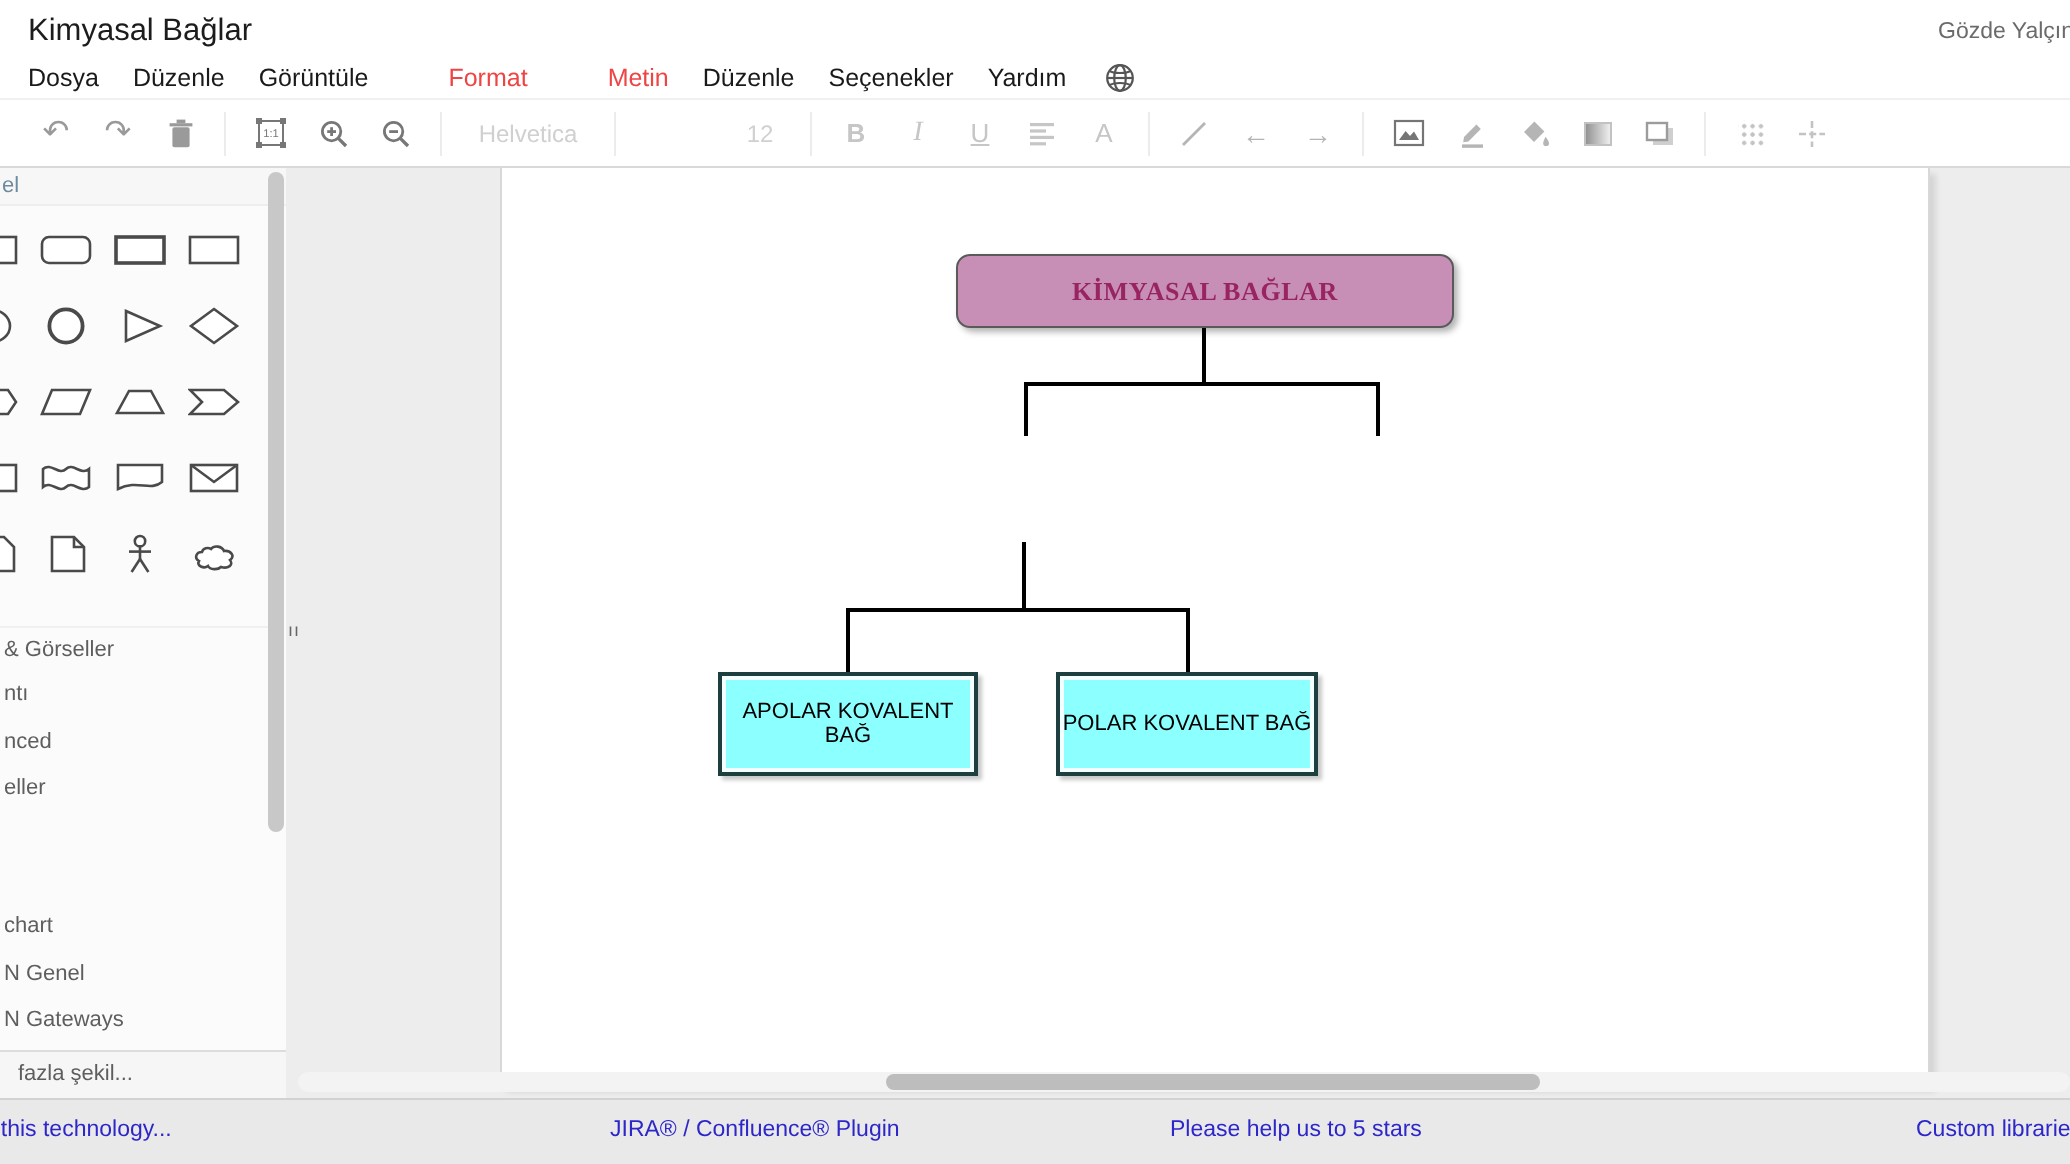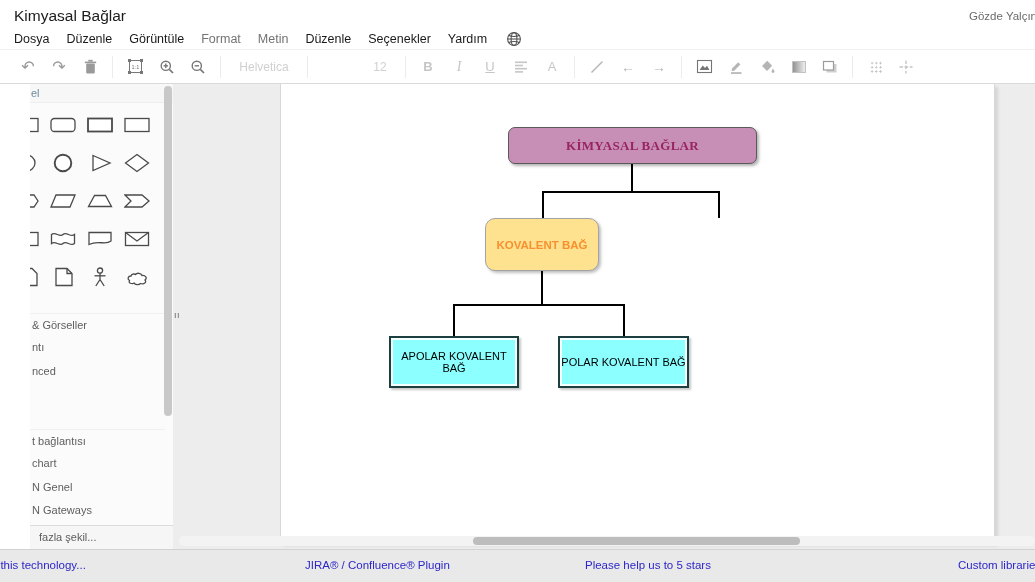--- a/index.html
+++ b/index.html
@@ -7,42 +7,42 @@
   body { font-family:"Liberation Sans", sans-serif; background:#fff; }
   .app { position:relative; width:1035px; height:582px; overflow:hidden; background:#fff; }
 
   
   .titlebar { position:absolute; top:0; left:0; right:0; height:28px; background:#fff; }
   .doc-title { position:absolute; left:14px; top:7px; font-size:15.5px; color:#1c1c1c; }
   .user-name { position:absolute; right:-2px; top:10px; font-size:11.5px; color:#6b6b6b; white-space:nowrap; }
 
   .menubar { position:absolute; top:28px; left:0; right:0; height:21px; display:flex; align-items:center; padding-left:14px; gap:17px; }
   .menu-item { font-size:12.5px; color:#1a1a1a; cursor:default; white-space:nowrap; }
-  .menu-item.disabled { color:#737373; }
+  .menu-item.disabled { color:#ef4444;margin-left:23px; }
   .globe { display:flex; align-items:center; margin-left:2px; }
 
   
   .toolbar { position:absolute; top:49px; left:0; right:0; height:35px; background:#fff;
              border-top:1px solid #f0f0f0; border-bottom:1px solid #d9d9d9;
              display:flex; align-items:center; padding-left:20px; }
   .tgroup { display:flex; align-items:center; gap:15px; padding:0 14px; height:22px; border-right:1px solid #ececec; }
   .tgroup:first-child { padding-left:0; }
   .tgroup:last-child { border-right:none; }
   .tbtn { display:flex; align-items:center; justify-content:center; min-width:16px; height:18px; cursor:default; }
   .glyph { font-size:16px; line-height:16px; color:#9a9a9a; }
   .letter { font-size:13px; color:#c6c6c6; font-weight:bold; }
   .letter.it { font-style:italic; font-weight:normal; font-family:"Liberation Serif", serif; font-size:14px; }
   .letter.un { text-decoration:underline; font-weight:normal; }
   .arrow { font-size:14px; color:#b5b5b5; }
   .fontname { font-size:12px; color:#d0d0d0; width:58px; text-align:left; }
   .fontsize { font-size:12px; color:#d0d0d0; width:22px; text-align:center;margin-left:47px; }
   .grid-icon { width:13px; height:13px; background-image: radial-gradient(#c3c3c3 1px, transparent 1.1px); background-size:4.2px 4.2px; background-position:1px 1px; }
 
   
-  .main { position:absolute; top:84px; left:0; right:0; bottom:33px;margin-left:30px; }
+  .main { position:absolute; top:84px; left:0; right:0; bottom:33px; }
 
   .sidebar { position:absolute; left:0; top:0; width:143px; height:100%; background:#fbfbfb; overflow:hidden; }
   .sb-header { position:relative; height:19px; border-bottom:1px solid #eeeeee; background:#f7f7f7; }
   .sb-header span { position:absolute; left:1px; top:3px; font-size:11px; color:#6d8aa0; }
   .shape-grid { position:absolute; top:22px; left:0; width:143px; }
   .shape-row { display:flex; gap:11px; margin-left:-17px; height:38px; align-items:center; }
   .shape-cell { width:26px; height:20px; flex:0 0 26px; display:flex; align-items:center; justify-content:center; }
   .shape-cell svg { stroke:#4a4a4a; fill:#ffffff; stroke-width:1.3; }
   .sb-label { position:absolute; left:0; width:135px; height:23px; line-height:23px; font-size:11px; color:#5e5e5e; padding-left:2px; white-space:nowrap; overflow:hidden; }
   .sb-label.bt { border-top:1px solid #f0f0f0; }
@@ -347,21 +347,21 @@
               <svg width="26" height="20" viewBox="0 0 26 20">
                 <path d="M7,9 C4,9 3,12 5.5,13.5 C4,16 8,17.5 10,16 C11,18 15,18 16.5,16.5 C20,17.5 23,15.5 21,13 C24,11 21,8 18,8.5 C17,6 13,5.5 11.5,7.5 C10,6.5 7.5,7 7,9 Z"></path>
               </svg>
             </span>
         </div>
       </div>
 
       <div class="sb-label bt" style="top:229px;">&amp; Görseller</div>
       <div class="sb-label" style="top:252px;">ntı</div>
       <div class="sb-label" style="top:276px;">nced</div>
-      <div class="sb-label bt" style="top:345px;">t bağlantısı</div>
+      <div class="sb-label" style="top:299px;">eller</div>
       <div class="sb-label" style="top:368px;">chart</div>
       <div class="sb-label" style="top:392px;">N Genel</div>
       <div class="sb-label" style="top:415px;">N Gateways</div>
       <div class="more-shapes">fazla şekil...</div>
       <div class="sb-vscroll"></div>
     </div>
 
     <div class="canvas">
       <div class="splitter">ıı</div>
 
@@ -370,21 +370,20 @@
         <div class="edge" style="left:350px; top:80px; width:2px; height:27px;"></div>
         <div class="edge" style="left:261px; top:107px; width:178px; height:2px;"></div>
         <div class="edge" style="left:261px; top:109px; width:2px; height:25px;"></div>
         <div class="edge" style="left:437px; top:109px; width:2px; height:25px;"></div>
         <div class="edge" style="left:260px; top:187px; width:2px; height:33px;"></div>
         <div class="edge" style="left:172px; top:220px; width:172px; height:2px;"></div>
         <div class="edge" style="left:172px; top:222px; width:2px; height:30px;"></div>
         <div class="edge" style="left:342px; top:222px; width:2px; height:30px;"></div>
 
         <div class="node node-root">KİMYASAL BAĞLAR</div>
-        <div class="node node-kovalent">KOVALENT BAĞ</div>
         <div class="node node-cyan node-apolar">APOLAR KOVALENT BAĞ</div>
         <div class="node node-cyan node-polar">POLAR KOVALENT BAĞ</div>
       </div>
 
       <div class="hscroll-track">
         <div class="hscroll-thumb"></div>
       </div>
     </div>
   </div>
 

